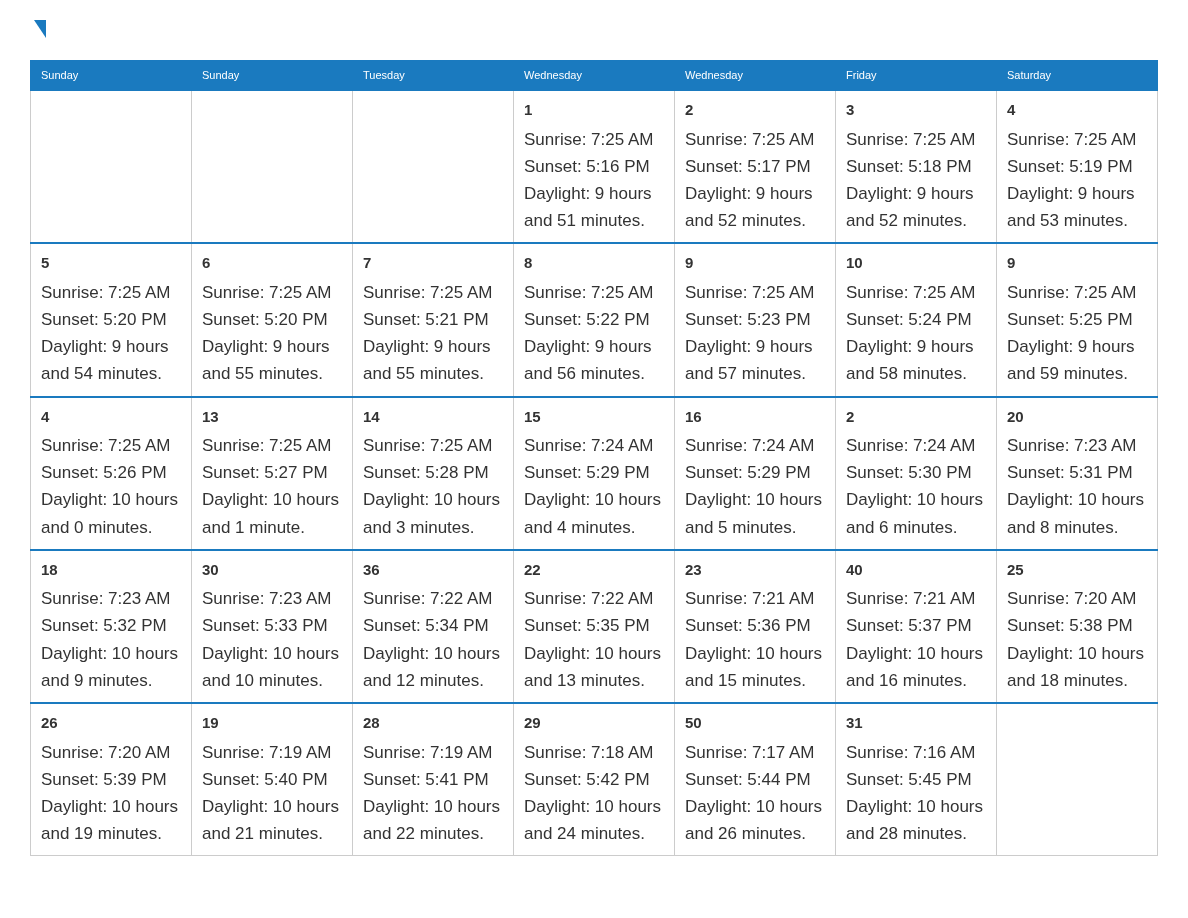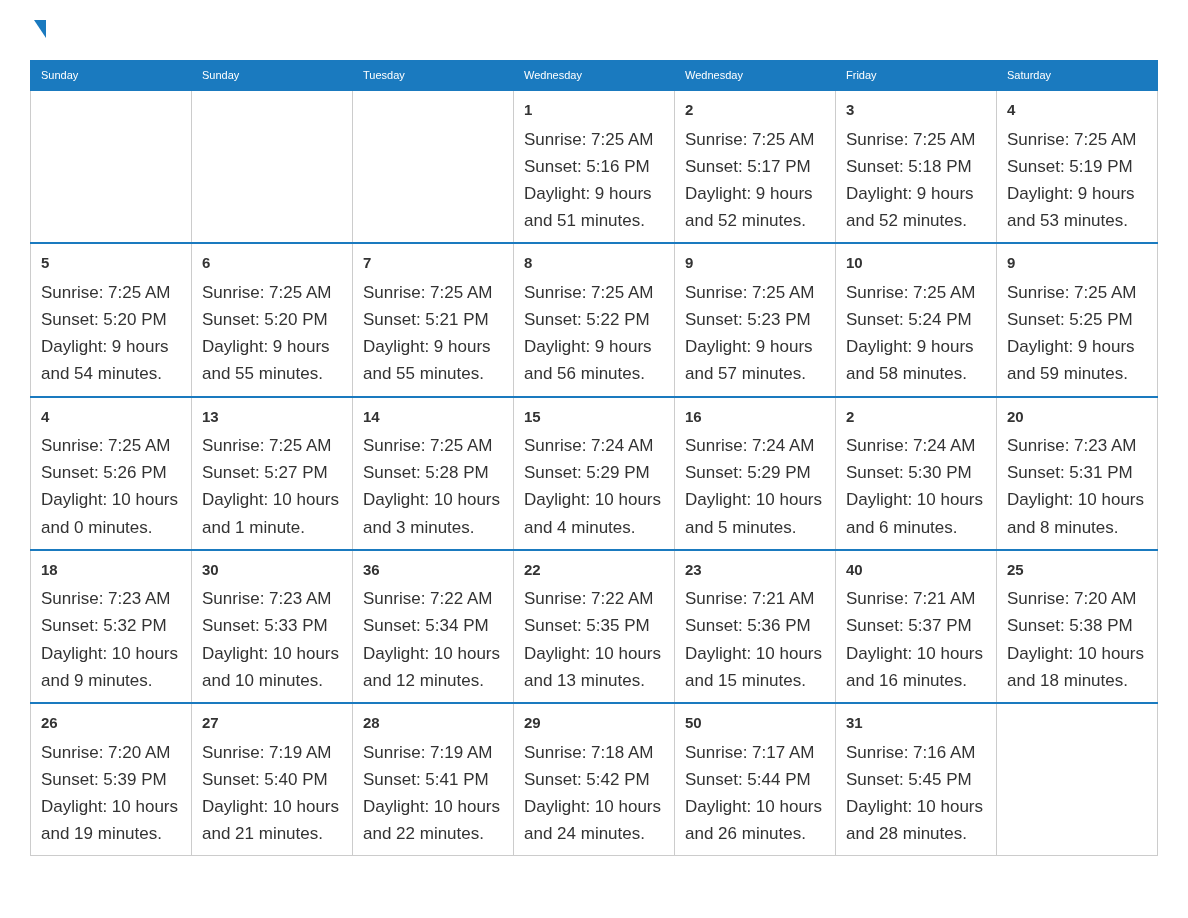--- a/index.html
+++ b/index.html
@@ -247,21 +247,21 @@
           <span class="day-number">25</span>
           <div class="day-info">Sunrise: 7:20 AM<br>Sunset: 5:38 PM<br>Daylight: 10 hours and 18 minutes.</div>
         </td>
       </tr>
       <tr class="week-row">
         <td>
           <span class="day-number">26</span>
           <div class="day-info">Sunrise: 7:20 AM<br>Sunset: 5:39 PM<br>Daylight: 10 hours and 19 minutes.</div>
         </td>
         <td>
-          <span class="day-number">27</span>
+          <span class="day-number">19</span>
           <div class="day-info">Sunrise: 7:19 AM<br>Sunset: 5:40 PM<br>Daylight: 10 hours and 21 minutes.</div>
         </td>
         <td>
           <span class="day-number">28</span>
           <div class="day-info">Sunrise: 7:19 AM<br>Sunset: 5:41 PM<br>Daylight: 10 hours and 22 minutes.</div>
         </td>
         <td>
           <span class="day-number">29</span>
           <div class="day-info">Sunrise: 7:18 AM<br>Sunset: 5:42 PM<br>Daylight: 10 hours and 24 minutes.</div>
         </td>

